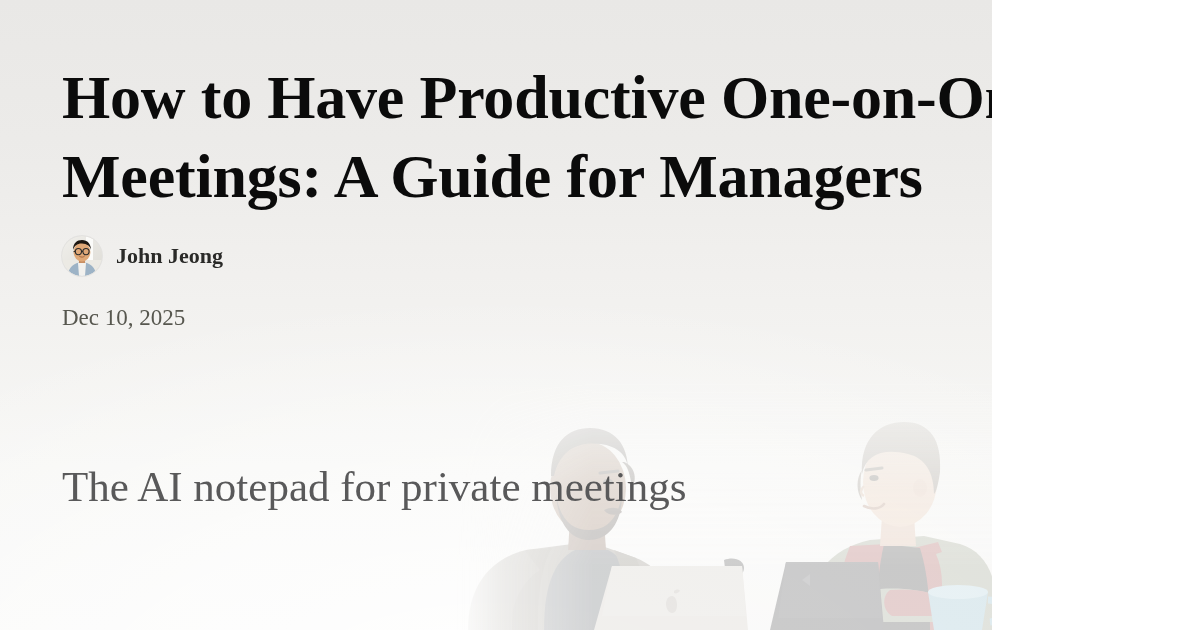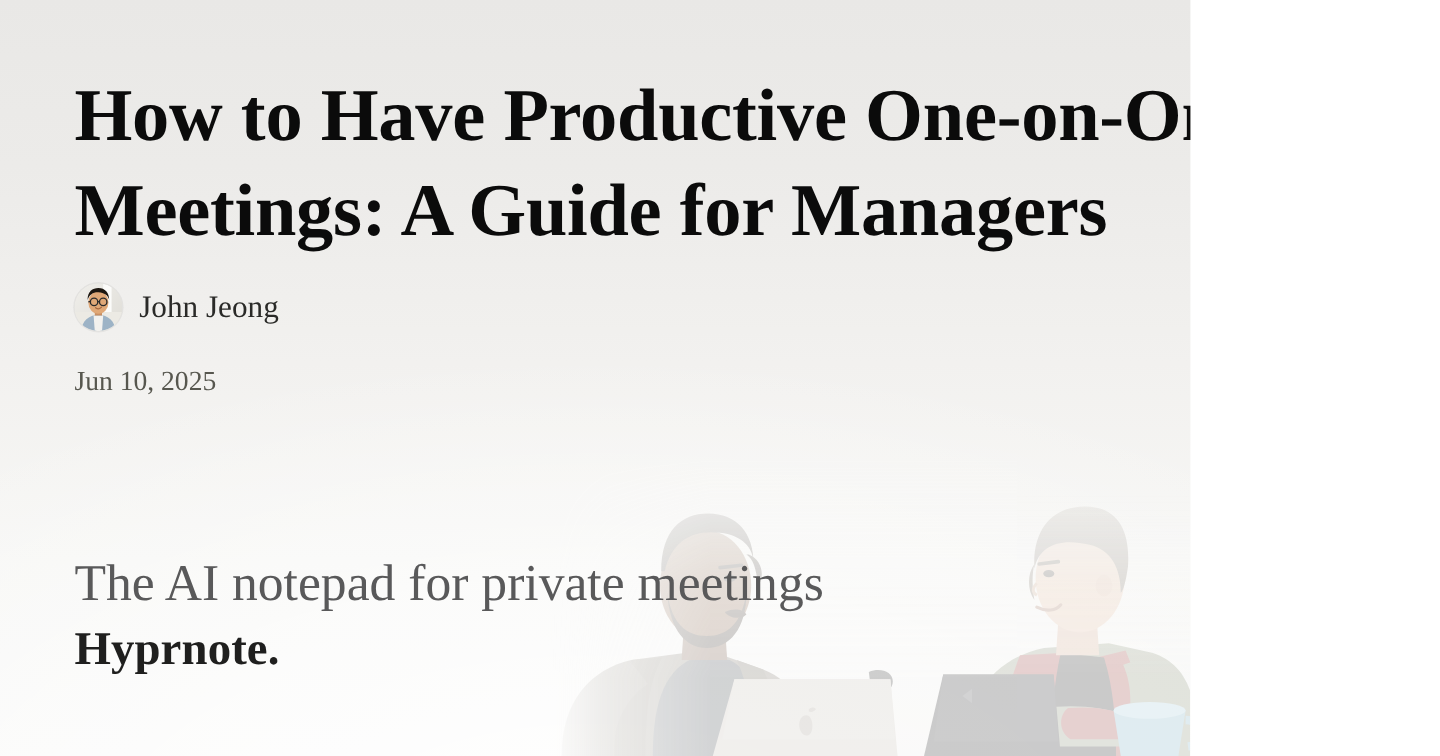--- a/index.html
+++ b/index.html
@@ -69,24 +69,25 @@
     width: 40px;
     height: 40px;
     border-radius: 50%;
     overflow: hidden;
     flex: 0 0 auto;
     background: #e3e2de;
     box-shadow: 0 0 0 1px rgba(0,0,0,0.05);
   }
   #avatar svg { display:block; width: 100%; height: 100%; }
   #author-name {
-    font-size: 26px;
+    font-size: 22px;
     line-height: 1;
     color: #2a2a28;
     white-space: nowrap;
+    font-weight: bold;
   }
 
   #publish-date {
     position: absolute;
     left: 62px;
     top: 306px;
     font-size: 23px;
     line-height: 1;
     color: #57574f;
   }
@@ -258,20 +259,19 @@
             <path d="M13.3 15.2 L11.6 15.6"></path>
           </g>
 
           <path d="M17.6 20.4 C19.4 21.6 21.4 21.4 22.6 20" stroke="#a4673f" stroke-width="1" fill="none" stroke-linecap="round"></path>
         </g>
       </svg>
     </div>
     <div id="author-name">John Jeong</div>
   </div>
 
-  <div id="publish-date">Jun 10, 2025</div>
+  <div id="publish-date">Dec 10, 2025</div>
 
   <div id="brand">
     <div id="brand-tagline">The AI notepad for private meetings</div>
-    <div id="brand-name">Hyprnote.</div>
   </div>
 
 </div>
 
 </body></html>

